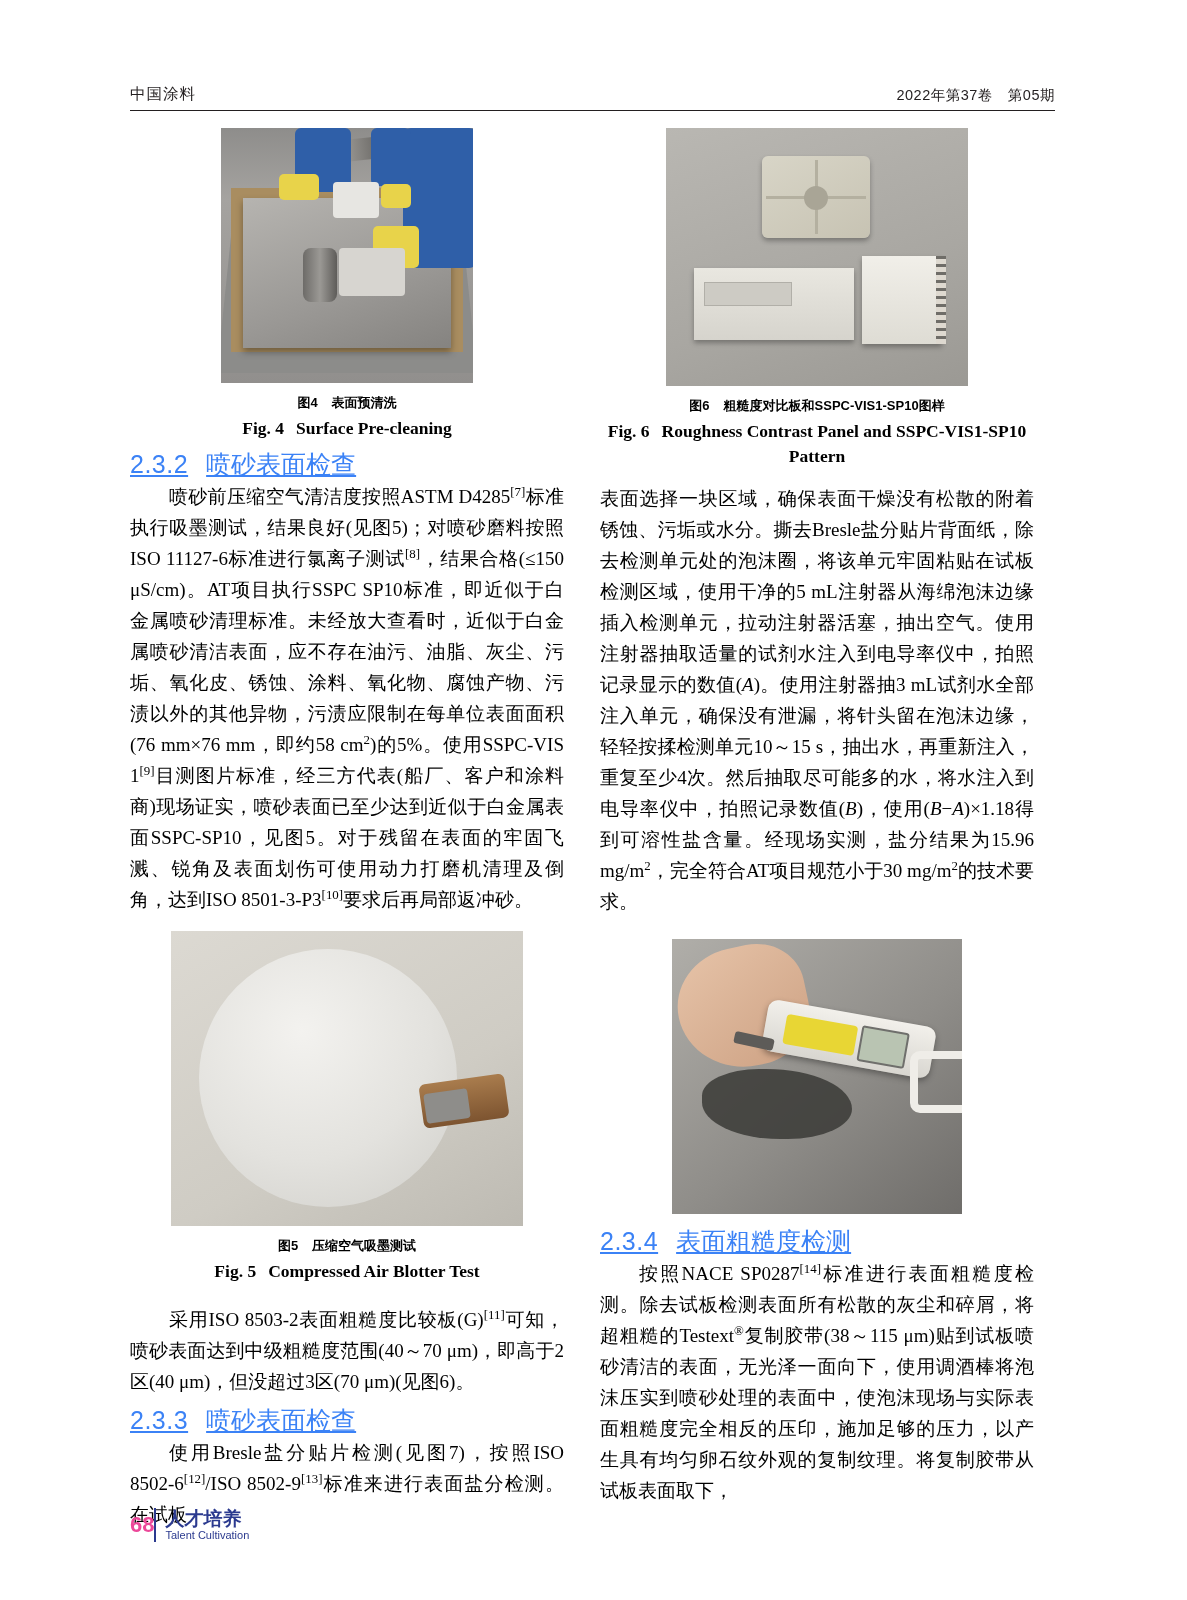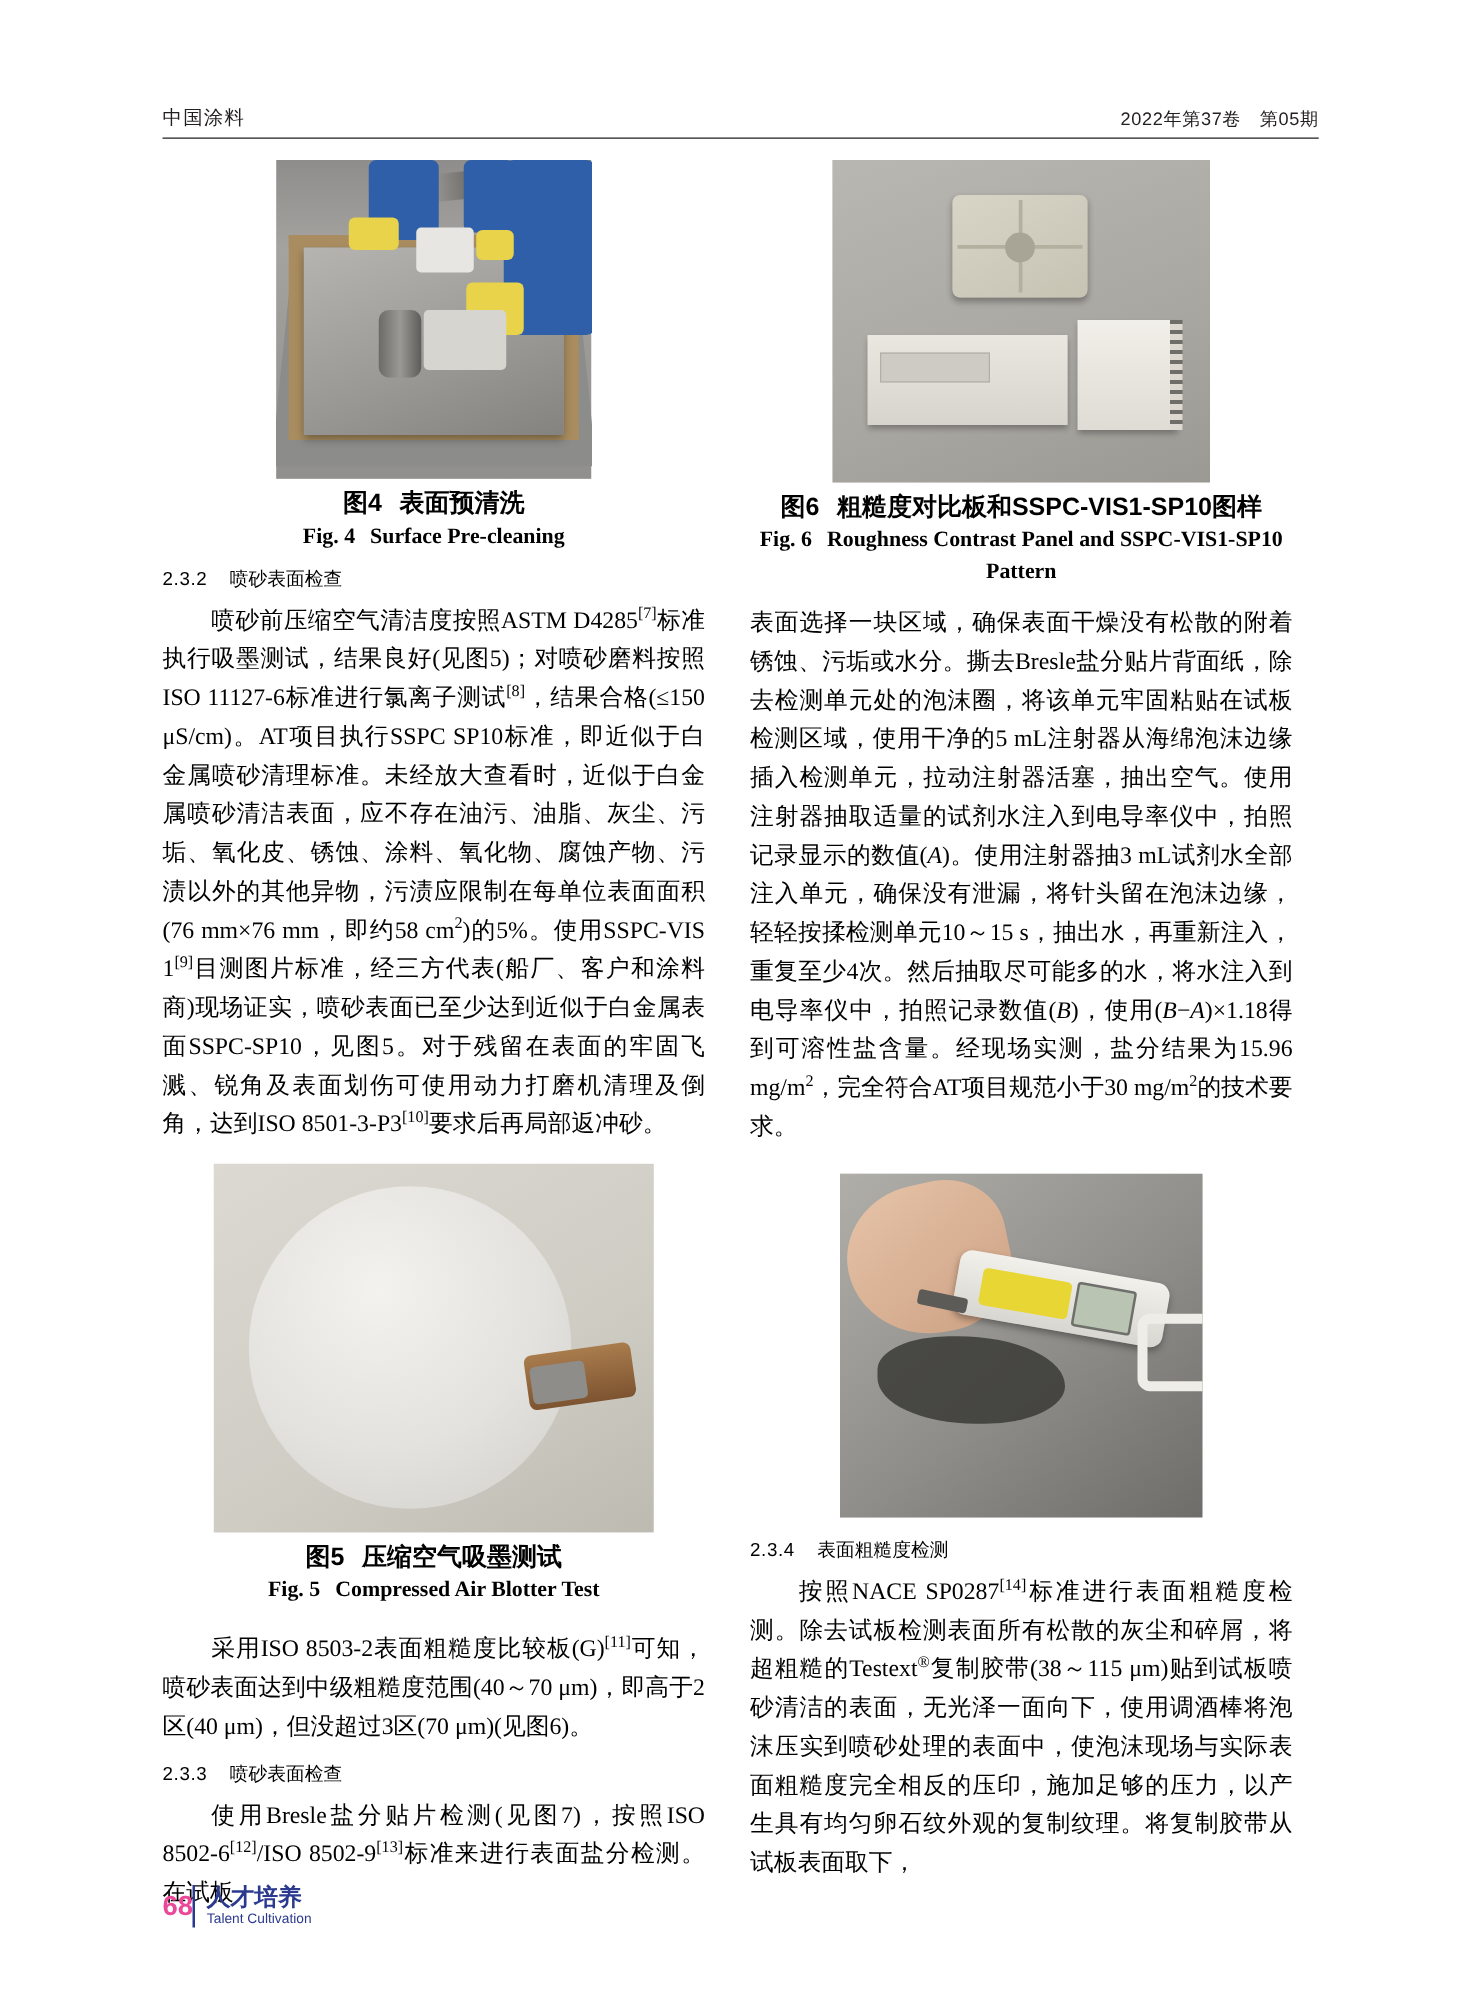--- a/index.html
+++ b/index.html
@@ -64,24 +64,25 @@
   p, div.body {
     font-size: 19px;
     line-height: 31px;
     text-align: justify;
     margin: 0;
   }
   .indent { text-indent: 39px; }
 
   .section-head {
     font-family: "Liberation Sans", sans-serif;
-    font-size: 15px;
-    color: #000000;
+    font-size: 25px;
+    color: #3b82f6;
     margin: 8px 0 2px 0;
     line-height: 30px;
+    text-decoration: underline;
   }
   .section-head .num { letter-spacing: 0.5px; }
   .section-head .title { margin-left: 18px; }
 
   sup { font-size: 0.68em; vertical-align: super; line-height: 0; }
   i { font-style: italic; }
 
   
   .figure { width: 100%; }
   .fig-img {
@@ -91,21 +92,21 @@
     position: relative;
     overflow: hidden;
   }
   .fig-cap {
     text-align: center;
     margin-top: 7px;
   }
   .fig-cap .cn {
     font-family: "Liberation Sans", sans-serif;
     font-weight: bold;
-    font-size: 20px;
+    font-size: 13px;
     line-height: 26px;
     display: block;
   }
   .fig-cap .cn .sp { display: inline-block; width: 14px; }
   .fig-cap .en {
     font-family: "Liberation Serif", serif;
     font-weight: bold;
     font-size: 17.5px;
     line-height: 25px;
     display: block;

